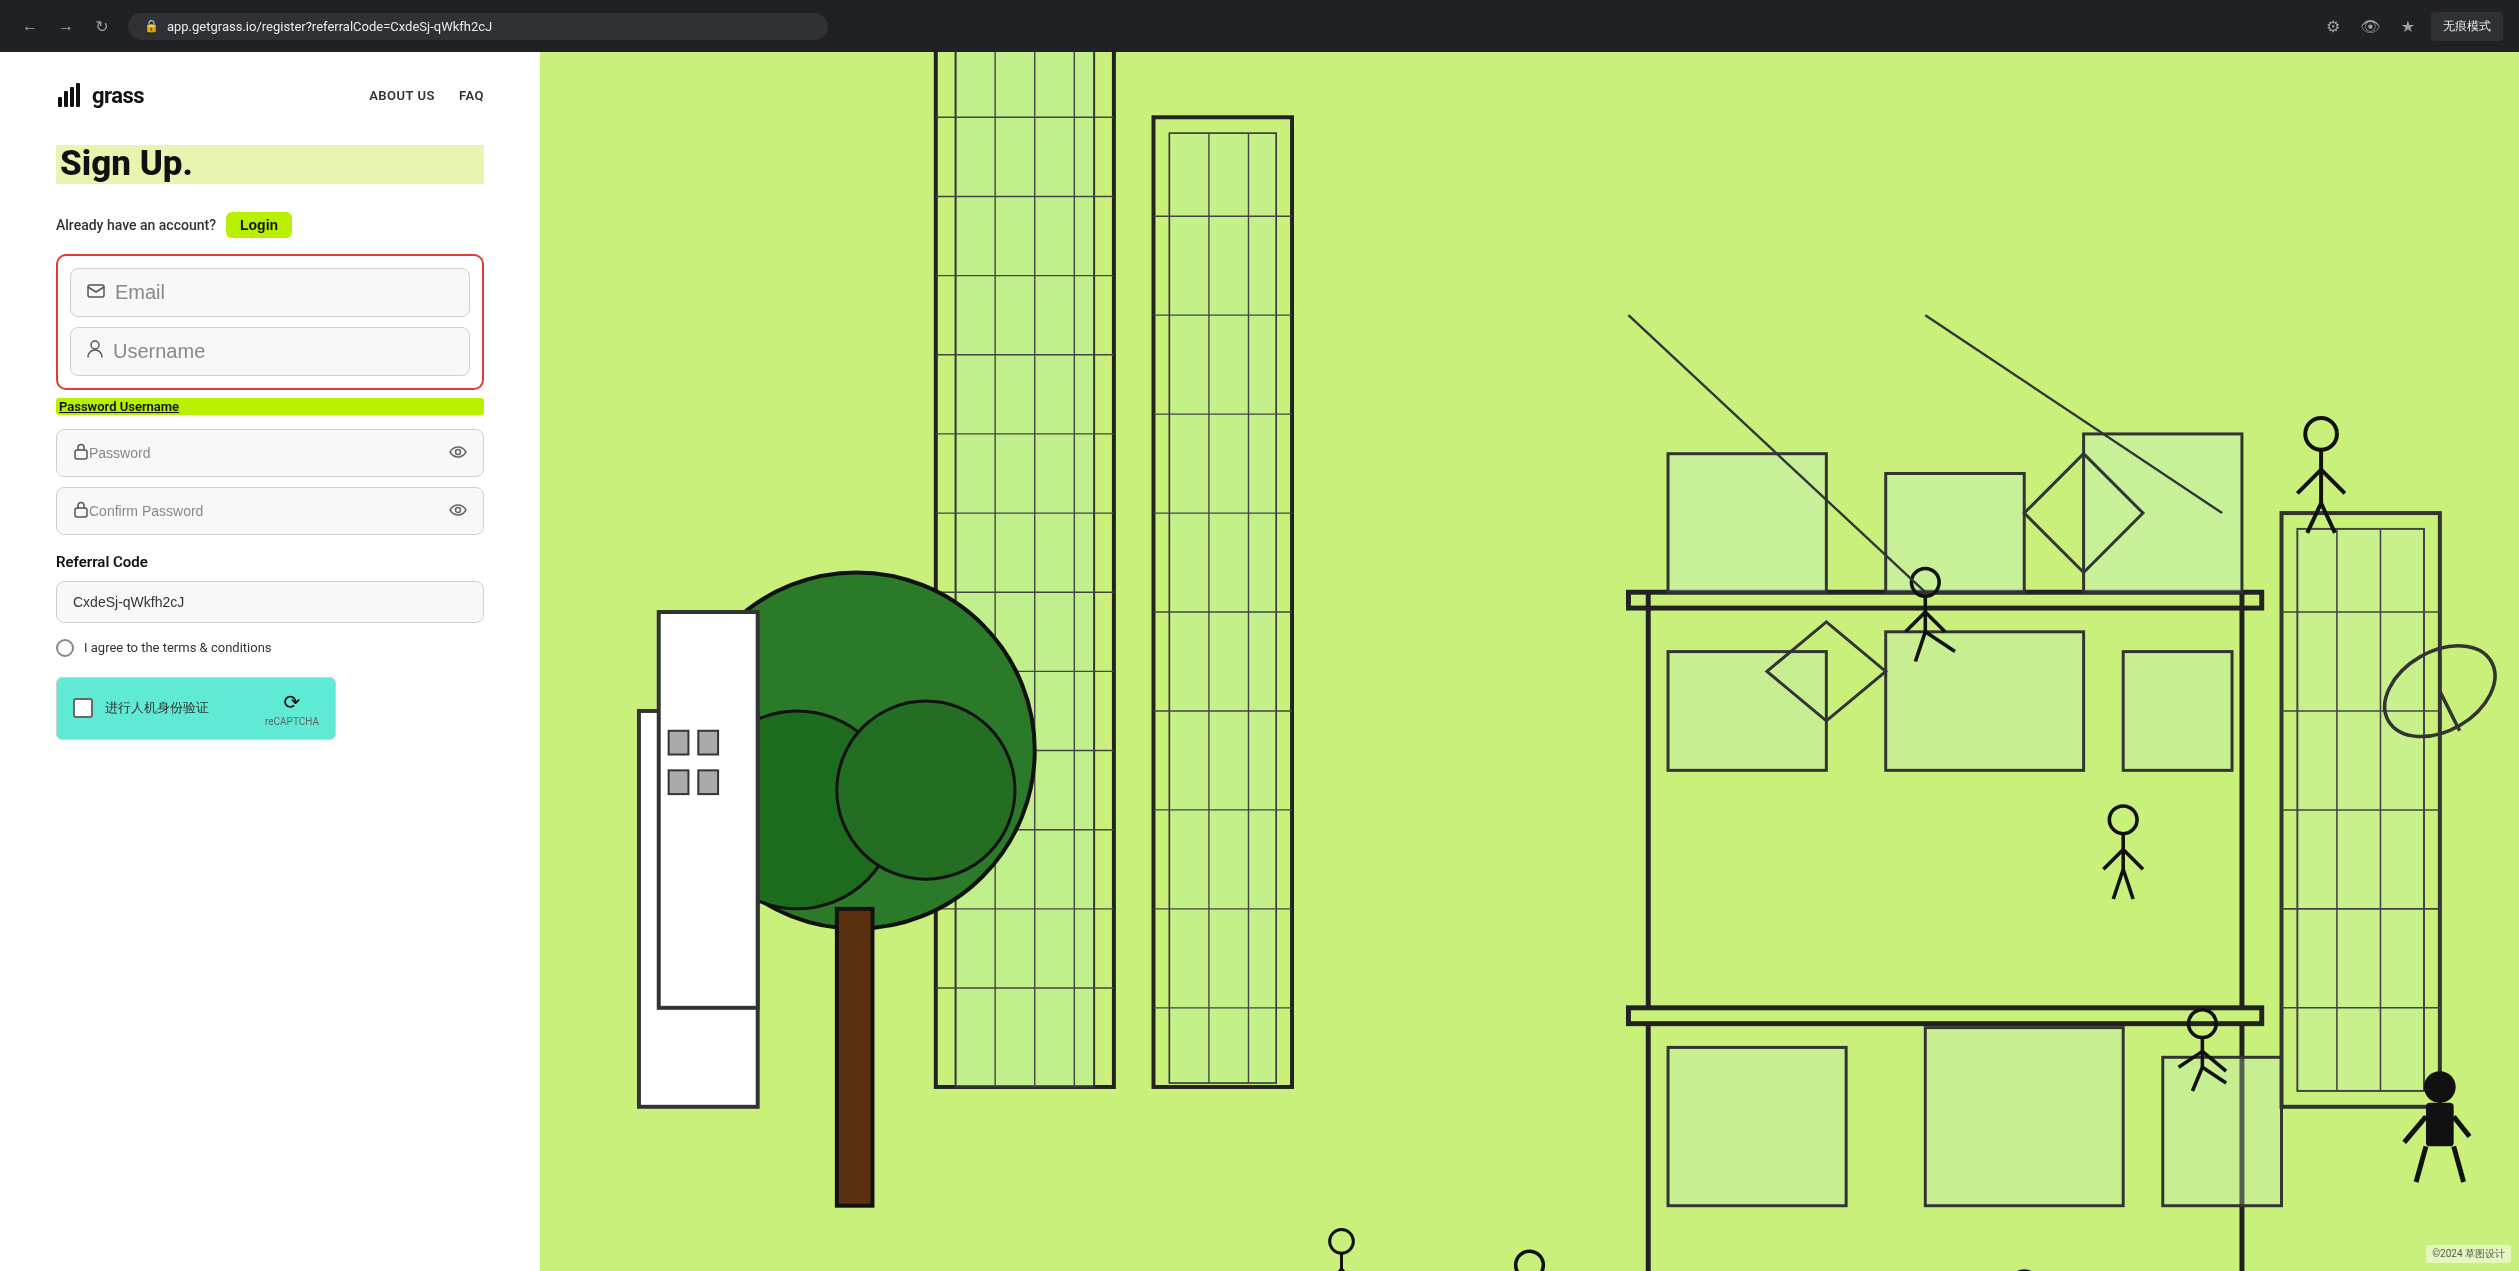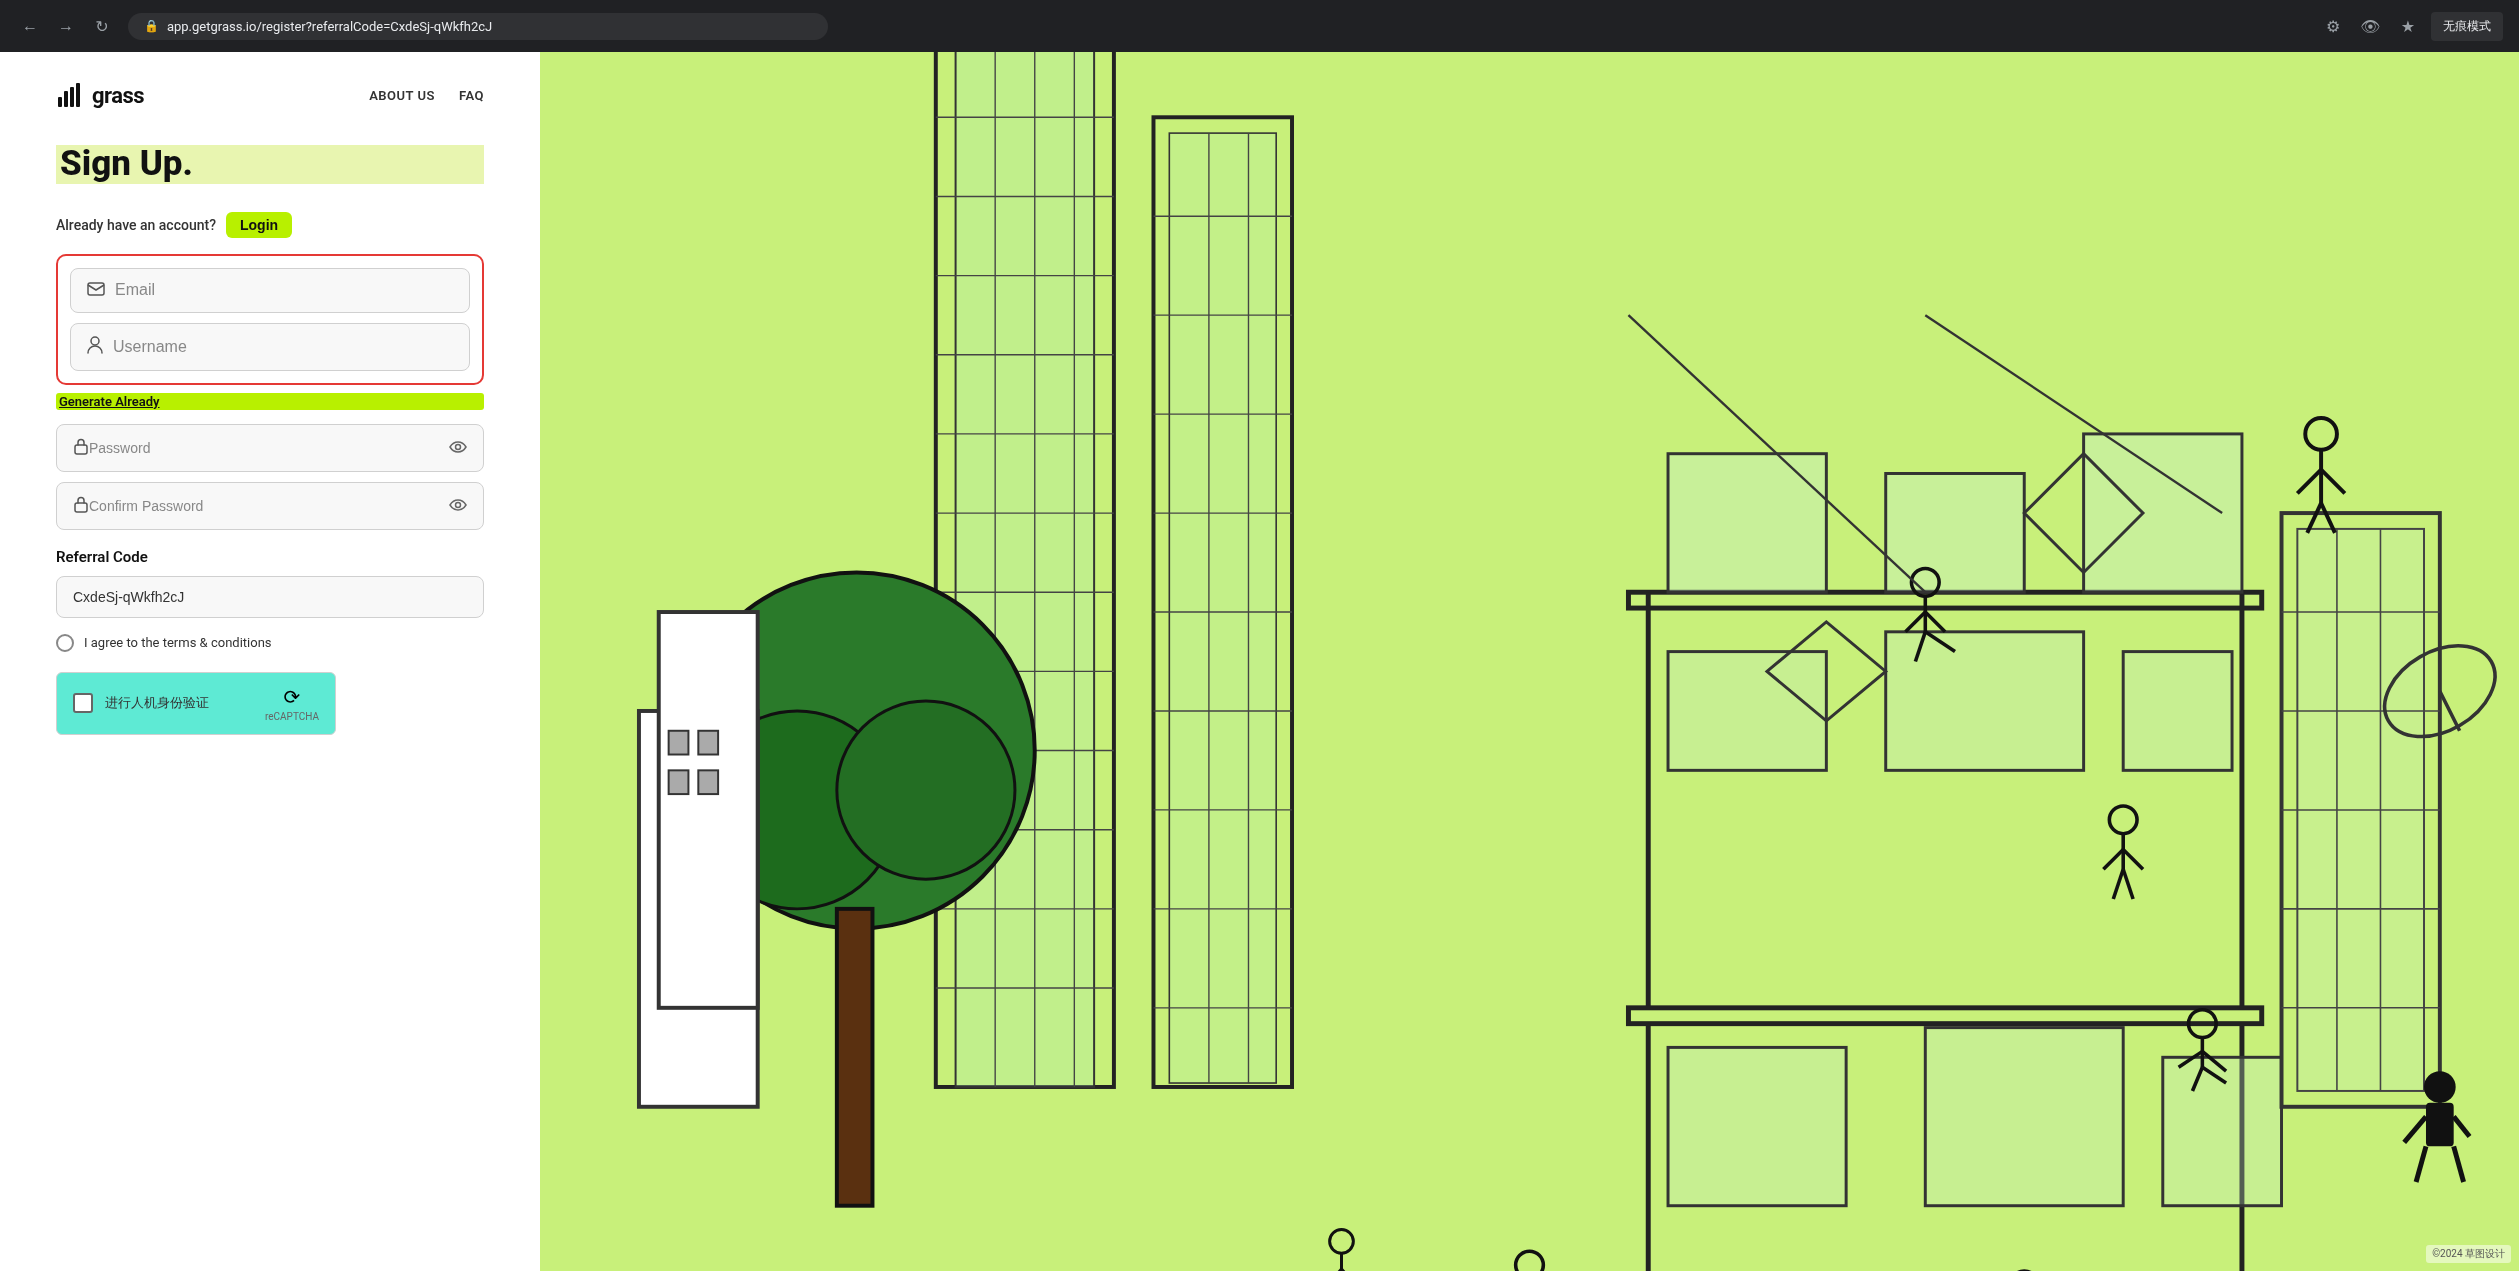--- a/index.html
+++ b/index.html
@@ -197,21 +197,21 @@
     }
     .input-icon {
       color: #666;
       font-size: 16px;
       flex-shrink: 0;
     }
     .input-field input {
       border: none;
       background: transparent;
       outline: none;
-      font-size: 16px;
+      font-size: 20px;
       color: #333;
       flex: 1;
       min-width: 0;
     }
     .input-field input::placeholder {
       color: #888;
     }
     .eye-icon {
       color: #666;
       cursor: pointer;
@@ -434,21 +434,21 @@
         <span class="input-icon">
           <svg width="16" height="18" viewBox="0 0 16 18" fill="none" xmlns="http://www.w3.org/2000/svg">
             <circle cx="8" cy="5" r="4" stroke="#555" stroke-width="1.5"></circle>
             <path d="M1 17c0-3.866 3.134-7 7-7s7 3.134 7 7" stroke="#555" stroke-width="1.5" stroke-linecap="round"></path>
           </svg>
         </span>
         <input type="text" placeholder="Username" style="">
       </div>
     </div>
 
-    <span class="generate-username-link">Generate Already</span>
+    <span class="generate-username-link">Password Username</span>
 
     <div class="input-field-plain">
       <span class="input-icon">
         <svg width="16" height="18" viewBox="0 0 16 18" fill="none" xmlns="http://www.w3.org/2000/svg">
           <rect x="2" y="8" width="12" height="9" rx="2" stroke="#555" stroke-width="1.5"></rect>
           <path d="M5 8V5.5a3 3 0 016 0V8" stroke="#555" stroke-width="1.5" stroke-linecap="round"></path>
         </svg>
       </span>
       <input type="password" placeholder="Password" style="">
       <span class="eye-icon">

